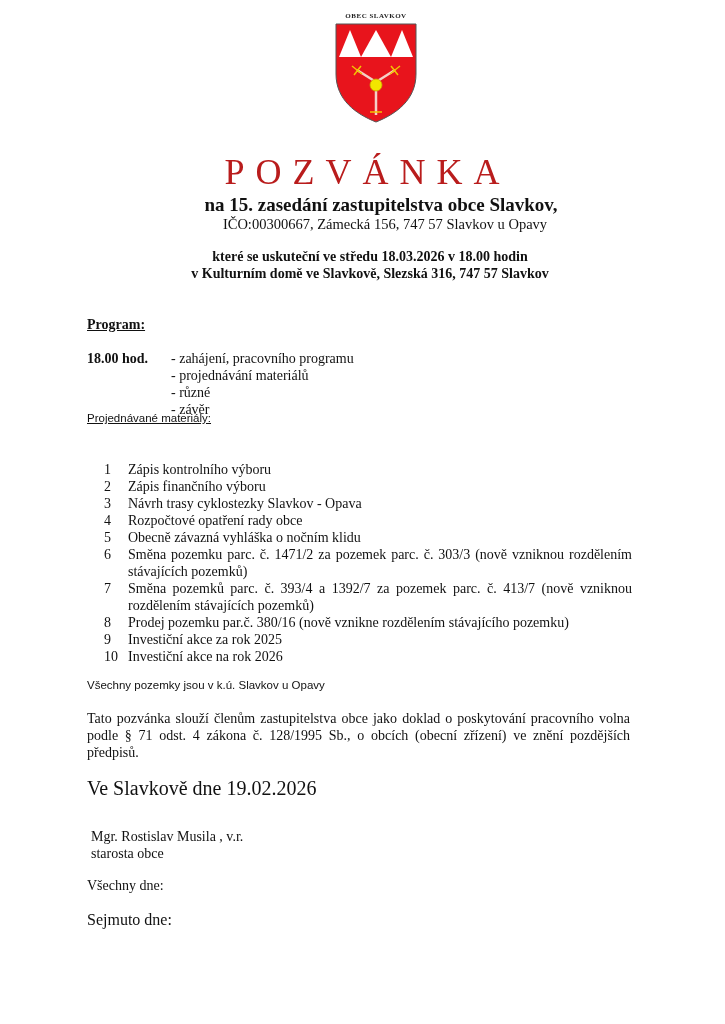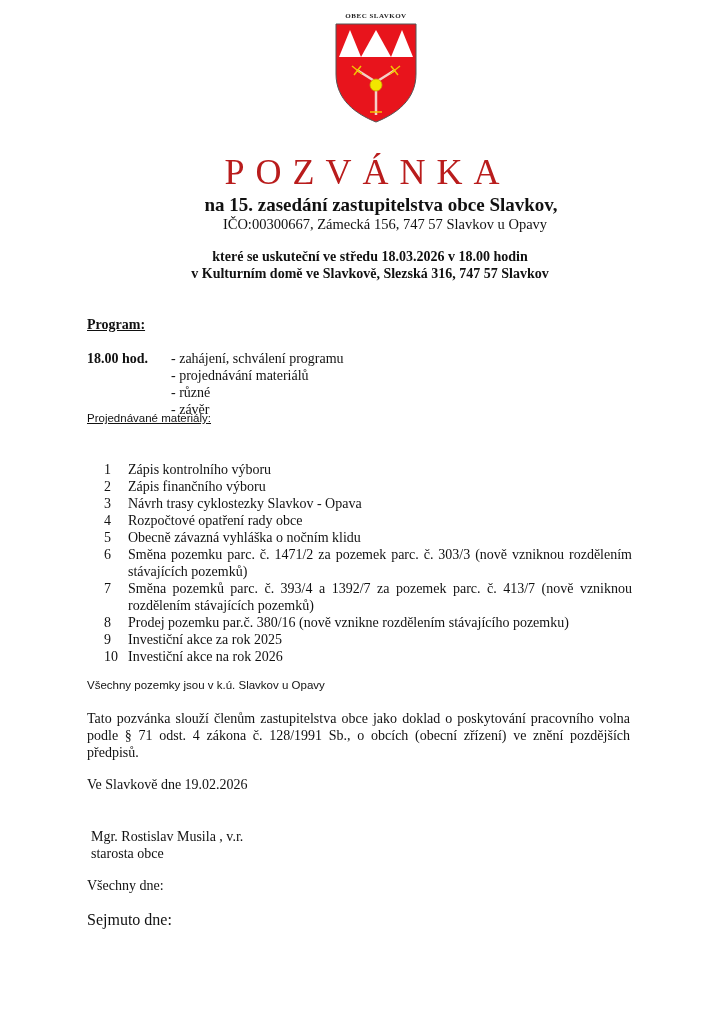--- a/index.html
+++ b/index.html
@@ -45,21 +45,21 @@
     .mat-list { left: 104px; top: 461px; width: 528px; font-size: 14px; line-height: 17px; }
     .mat-row { display: flex; }
     .mat-num { width: 24px; flex: none; }
     .mat-text { flex: 1; text-align: justify; }
     .note {
       left: 87px; top: 679px; font-family: "Liberation Sans", "DejaVu Sans", sans-serif; font-size: 11.5px;
     }
     .para {
       left: 87px; top: 710px; width: 543px; font-size: 14px; line-height: 17px; text-align: justify;
     }
-    .place-date { left: 87px; top: 777px; font-size: 14px; }
+    .place-date { left: 87px; top: 777px; font-size: 20px; }
     .signer { left: 91px; top: 828px; font-size: 14px; line-height: 17px; }
     .posted { left: 87px; top: 878px; font-size: 14px; }
     .removed { left: 87px; top: 911px; font-size: 16px; }
   </style>
 </head>
 <body>
 
 <div class="abs crest">
   <div class="crest-label">OBEC SLAVKOV</div>
   <svg width="92" height="112" viewBox="0 0 92 112">
@@ -81,21 +81,21 @@
 
 <div class="abs title">POZVÁNKA</div>
 <div class="abs subtitle">na 15. zasedání zastupitelstva obce Slavkov,</div>
 <div class="abs address">IČO:00300667, Zámecká 156, 747 57 Slavkov u Opavy</div>
 <div class="abs when">které se uskuteční ve středu 18.03.2026 v 18.00 hodin</div>
 <div class="abs where">v Kulturním domě ve Slavkově, Slezská 316, 747 57 Slavkov</div>
 
 <div class="abs program-heading">Program:</div>
 <div class="abs prog-time">18.00 hod.</div>
 <div class="abs prog-items">
-  <div>- zahájení, schválení programu</div>
+  <div>- zahájení, pracovního programu</div>
   <div>- projednávání materiálů</div>
   <div>- různé</div>
   <div>- závěr</div>
 </div>
 
 <div class="abs materials-heading">Projednávané materiály:</div>
 <div class="abs mat-list">
   <div class="mat-row">
       <span class="mat-num">1</span>
       <span class="mat-text">Zápis kontrolního výboru</span>
@@ -132,21 +132,21 @@
       <span class="mat-num">9</span>
       <span class="mat-text">Investiční akce za rok 2025</span>
     </div>
   <div class="mat-row">
       <span class="mat-num">10</span>
       <span class="mat-text">Investiční akce na rok 2026</span>
     </div>
 </div>
 
 <div class="abs note">Všechny pozemky jsou v k.ú. Slavkov u Opavy</div>
-<div class="abs para">Tato pozvánka slouží členům zastupitelstva obce jako doklad o poskytování pracovního volna podle § 71 odst. 4 zákona č. 128/1991 Sb., o obcích (obecní zřízení) ve znění pozdějších předpisů.</div>
+<div class="abs para">Tato pozvánka slouží členům zastupitelstva obce jako doklad o poskytování pracovního volna podle § 71 odst. 4 zákona č. 128/1995 Sb., o obcích (obecní zřízení) ve znění pozdějších předpisů.</div>
 <div class="abs place-date">Ve Slavkově dne 19.02.2026</div>
 
 <div class="abs signer">
   <div>Mgr. Rostislav Musila , v.r.</div>
   <div>starosta obce</div>
 </div>
 
 <div class="abs posted">Všechny dne:</div>
 <div class="abs removed">Sejmuto dne:</div>
 

